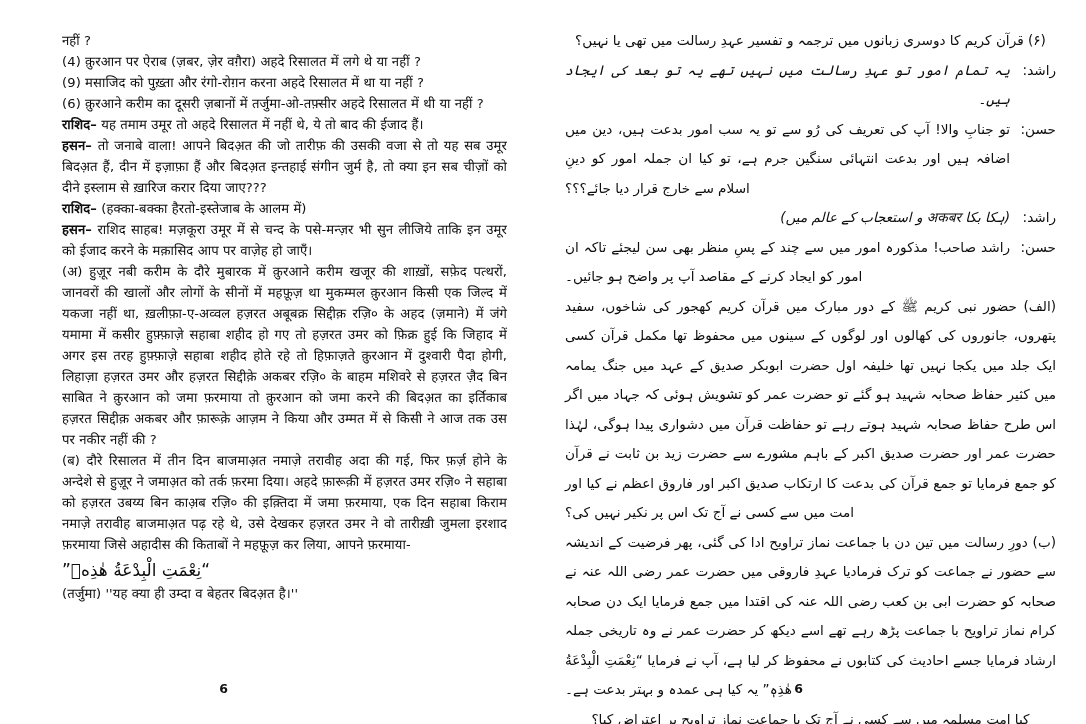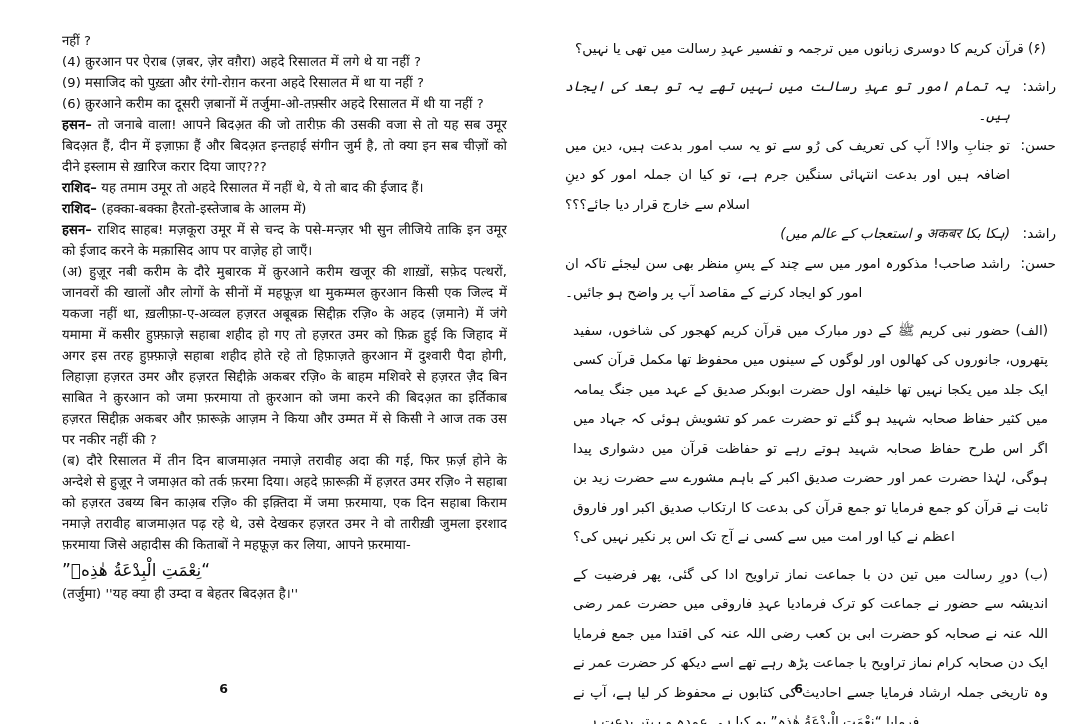--- a/index.html
+++ b/index.html
@@ -95,21 +95,21 @@
   .ur-text {
     flex: 1 1 auto;
     text-align: justify;
     text-align-last: left;
   }
   .ur-text.last-right {
     text-align-last: right;
     font-style: italic;
   }
   .ur-para {
-    margin: 8px;
+    margin: 0;
     text-align: justify;
     text-align-last: left;
   }
   .ur-center {
     text-align: center;
     text-align-last: center;
   }
 
   
   .folio {
@@ -133,27 +133,27 @@
 
   <div class="page-left">
     <div class="hi-body">
 
       <div class="hi-para">नहीं ?</div>
       <div class="hi-para">(4) क़ुरआन पर ऐराब (ज़बर, ज़ेर वग़ैरा) अहदे रिसालत में लगे थे या नहीं ?</div>
       <div class="hi-para">(9) मसाजिद को पुख़्ता और रंगो-रोग़न करना अहदे रिसालत में था या नहीं ?</div>
       <div class="hi-para">(6) क़ुरआने करीम का दूसरी ज़बानों में तर्जुमा-ओ-तफ़्सीर अहदे रिसालत में थी या नहीं ?</div>
 
       <div class="hi-para">
+        <span class="spk">राशिद–</span>
+        <span>यह तमाम उमूर तो अहदे रिसालत में नहीं थे, ये तो बाद की ईजाद हैं।</span>
+      </div>
+
+      <div class="hi-para">
         <span class="spk">हसन–</span>
         <span>तो जनाबे वाला! आपने बिदअ़त की जो तारीफ़ की उसकी वजा से तो यह सब उमूर बिदअ़त हैं, दीन में इज़ाफ़ा हैं और बिदअ़त इन्तहाई संगीन जुर्म है, तो क्या इन सब चीज़ों को दीने इस्लाम से ख़ारिज करार दिया जाए???</span>
-      </div>
-
-      <div class="hi-para">
-        <span class="spk">राशिद–</span>
-        <span>यह तमाम उमूर तो अहदे रिसालत में नहीं थे, ये तो बाद की ईजाद हैं।</span>
       </div>
 
       <div class="hi-para">
         <span class="spk">राशिद–</span>
         <span>(हक्का-बक्का हैरतो-इस्तेजाब के आलम में)</span>
       </div>
 
       <div class="hi-para">
         <span class="spk">हसन–</span>
         <span>राशिद साहब! मज़कूरा उमूर में से चन्द के पसे-मन्ज़र भी सुन लीजिये ताकि इन उमूर को ईजाद करने के मक़ासिद आप पर वाज़ेह हो जाएँ।</span>

